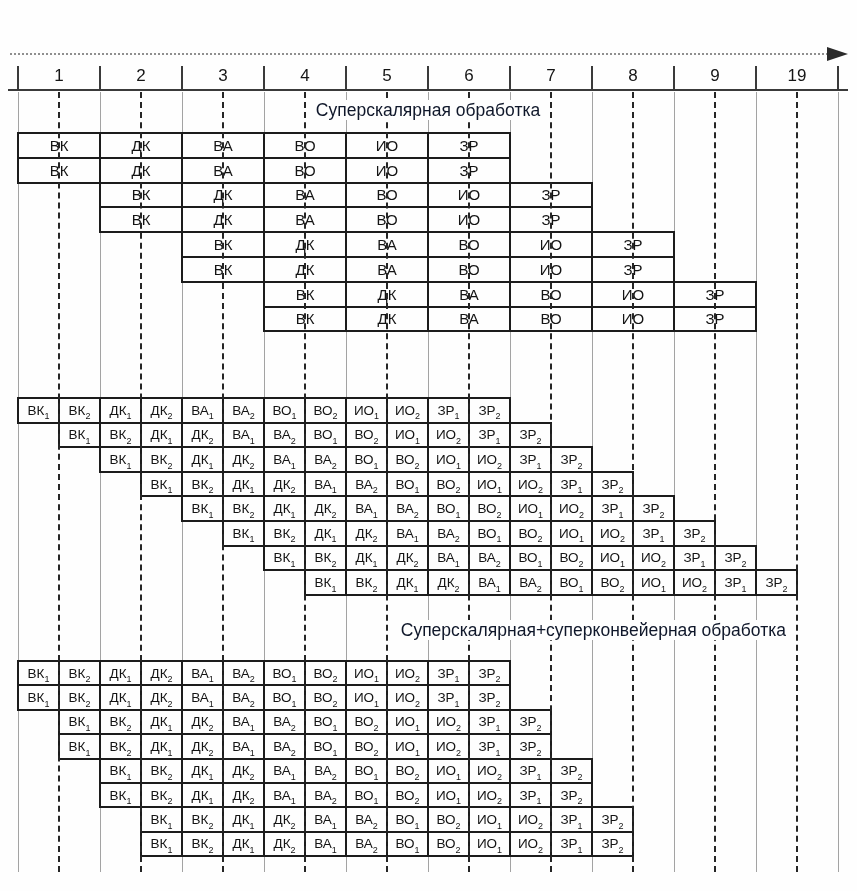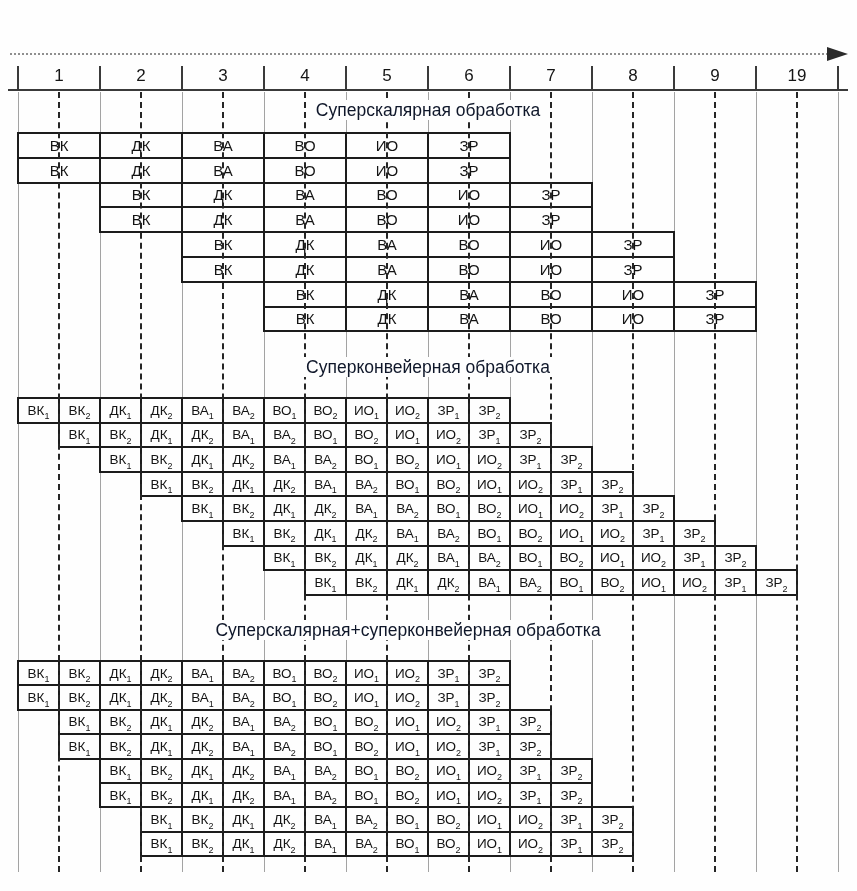--- a/index.html
+++ b/index.html
@@ -36,21 +36,21 @@
   #grid-under{position:absolute;inset:0;z-index:1;}
   #rows-layer{position:absolute;inset:0;z-index:2;}
   #grid-over{position:absolute;inset:0;z-index:3;}
   .section-title{
     position:absolute;left:18px;width:820px;text-align:center;
     font-size:17.5px;color:#0f172a;z-index:4;
   }
   .section-title span{background:#fefefe;padding:0 6px;}
   #st0{top:100px;}
   #st1{top:357px;}
-  #st2{top:620px;left:16px;width:784px;}
+  #st2{top:620px;left:8px;width:784px;text-align:right;}
   .prow{position:absolute;}
   .pcell{
     position:absolute;top:0;height:100%;box-sizing:border-box;
     border:2px solid var(--border,#1c1c1c);background:#fefefe;
     display:flex;align-items:center;justify-content:center;
     white-space:nowrap;color:#141414;
   }
   .s0 .pcell{font-size:15px;}
   .s1 .pcell,.s2 .pcell{font-size:13.5px;}
   .pcell sub{font-size:9px;line-height:0;position:relative;bottom:-1px;}
@@ -880,20 +880,17 @@
       <div class="vline dashed" style="left: 468px;"></div>
       <div class="vline dashed" style="left: 550px;"></div>
       <div class="vline dashed" style="left: 632px;"></div>
       <div class="vline dashed" style="left: 714px;"></div>
       <div class="vline dashed" style="left: 796px;"></div>
     </div>
 
   <div class="section-title" id="st0">
     <span>Суперскалярная обработка</span>
   </div>
-  <div class="section-title" id="st1">
-    <span>Суперконвейерная обработка</span>
-  </div>
   <div class="section-title" id="st2">
     <span>Суперскалярная+суперконвейерная обработка</span>
   </div>
 
 </div>
 
 </body></html>

